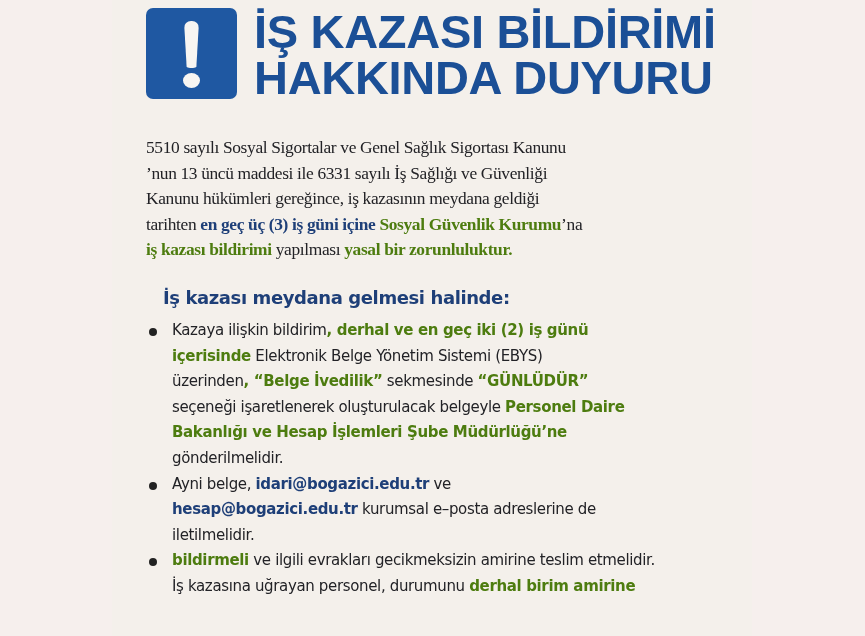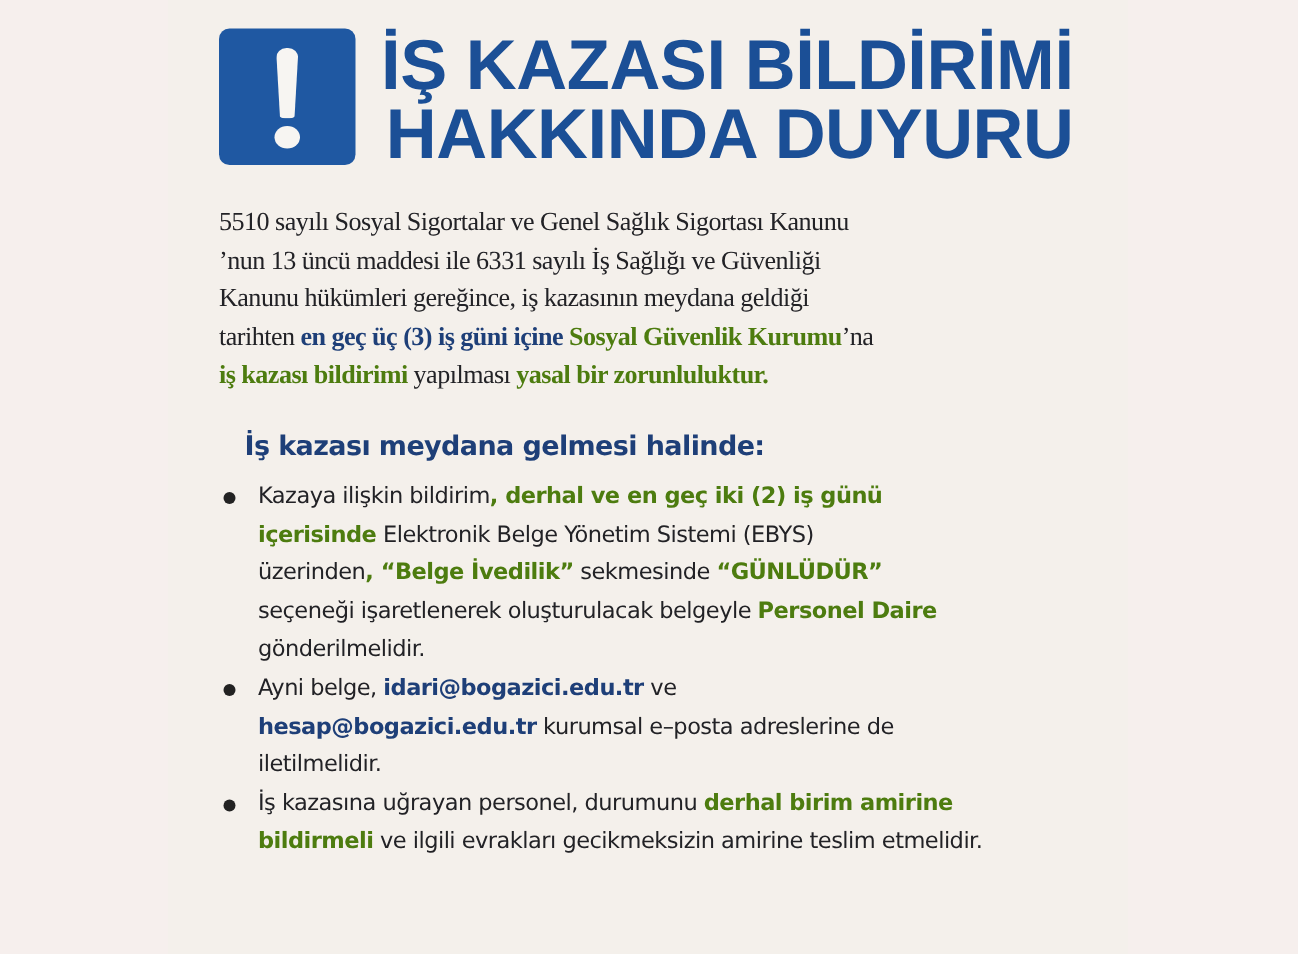--- a/index.html
+++ b/index.html
@@ -10,22 +10,22 @@
   body {
     position: relative;
     font-family: "DejaVu Sans", "Liberation Sans", sans-serif;
     color: #222226;
   }
   .panel {
     position: absolute; left: 112px; top: 0; width: 640px; height: 636px;
     background: #f4f0eb;
   }
   .header {
-    position: absolute; left: 146px; top: 19px; height: 92px;
-    display: flex; align-items: flex-start; text-align: right;
+    position: absolute; left: 146px; top: 8px; height: 92px;
+    display: flex; align-items: flex-start;
   }
   .alert-box {
     width: 91px; height: 91px; background: #1f58a2;
     border-radius: 7px; position: relative; flex: none;
   }
   .alert-box .bar {
     position: absolute; left: 38px; top: 13px; width: 15px; height: 47px;
     background: #f7f5f2; border-radius: 7px 7px 6px 6px;
     clip-path: polygon(0 0, 100% 0, 82% 100%, 18% 100%);
   }
@@ -90,26 +90,27 @@
 
 <div class="section-title">İş kazası meydana gelmesi halinde:</div>
 
 <ul class="bullets">
   <li>
     <span class="dot-bullet"></span>
     <span class="line"><span>Kazaya ilişkin bildirim</span><b>, derhal ve en geç iki (2) iş günü</b></span>
     <span class="line"><b>içerisinde</b><span> Elektronik Belge Yönetim Sistemi (EBYS)</span></span>
     <span class="line"><span>üzerinden</span><b>, “Belge İvedilik”</b><span> sekmesinde </span><b>“GÜNLÜDÜR”</b></span>
     <span class="line"><span>seçeneği işaretlenerek oluşturulacak belgeyle </span><b>Personel Daire</b></span>
+    <span class="line"><b>Bakanlığı ve Hesap İşlemleri Şube Müdürlüğü’ne</b></span>
     <span class="line">gönderilmelidir.</span>
   </li>
   <li>
     <span class="dot-bullet"></span>
     <span class="line"><span>Ayni belge, </span><a class="email">idari@bogazici.edu.tr</a><span> ve</span></span>
     <span class="line"><a class="email">hesap@bogazici.edu.tr</a><span> kurumsal e–posta adreslerine de</span></span>
     <span class="line">iletilmelidir.</span>
   </li>
   <li>
     <span class="dot-bullet"></span>
+    <span class="line"><b>bildirmeli</b><span> ve ilgili evrakları gecikmeksizin amirine teslim etmelidir.</span></span>
     <span class="line"><span>İş kazasına uğrayan personel, durumunu </span><b>derhal birim amirine</b></span>
-    <span class="line"><b>bildirmeli</b><span> ve ilgili evrakları gecikmeksizin amirine teslim etmelidir.</span></span>
   </li>
 </ul>
 
 </body></html>

